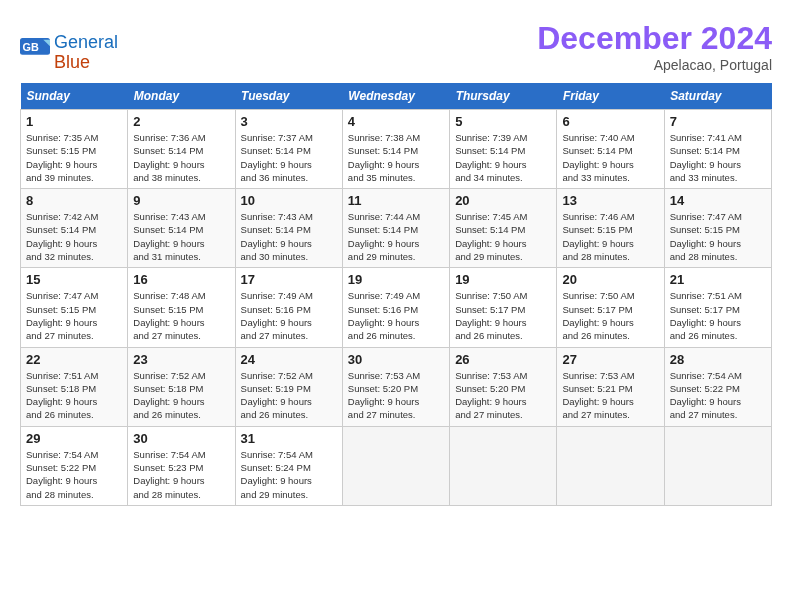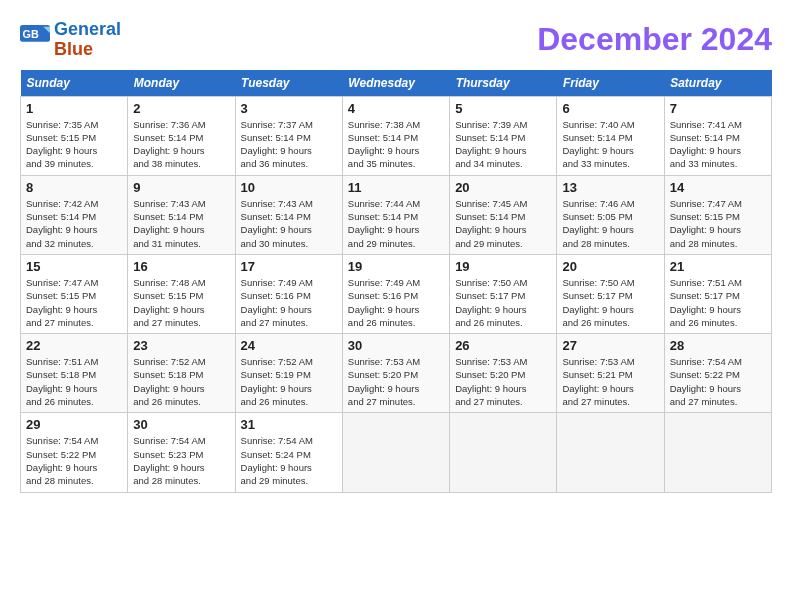--- a/index.html
+++ b/index.html
@@ -6,30 +6,30 @@
     body {
       font-family: Arial, sans-serif;
       background: #fff;
       width: 792px;
       min-height: 612px;
       padding: 20px;
     }
     .header-area {
       display: flex;
       justify-content: space-between;
-      align-items: center;
+      align-items: flex-end;
       margin-bottom: 10px;
     }
     .logo {
       display: flex;
       align-items: center;
     }
     .logo-text {
       font-size: 18px;
-      font-weight: bold;
+      font-weight: normal;
       color: #333;
       line-height: 1.1;
     }
     .logo-text span {
       color: #1a6ebd;
     }
     .logo-icon {
       width: 30px;
       height: 30px;
       margin-right: 4px;
@@ -97,20 +97,21 @@
       <text x="3" y="15" font-size="13" font-weight="bold" fill="white" font-family="Arial">GB</text>
       <polygon points="28,2 36,10 36,2" fill="#87CEEB"></polygon>
     </svg>
     <div class="logo-text">
       <div><span>General</span></div>
       <div><span style="color:#c2410c">Blue</span></div>
     </div>
   </div>
   <div class="title-area">
     <div class="month-title">December 2024</div>
+    <div class="location">Apelacao, Portugal</div>
   </div>
 </div>
 
 <table>
   <thead>
     <tr id="weekday-header">
         <th>Sunday</th>
         <th>Monday</th>
         <th>Tuesday</th>
         <th>Wednesday</th>
@@ -203,21 +204,21 @@
         <td>
           <div class="day-num">20</div>
           <div class="day-info" style="white-space: pre-line;">Sunrise: 7:45 AM
 Sunset: 5:14 PM
 Daylight: 9 hours
 and 29 minutes.</div>
         </td>
         <td>
           <div class="day-num">13</div>
           <div class="day-info" style="white-space: pre-line;">Sunrise: 7:46 AM
-Sunset: 5:05 PM
+Sunset: 5:15 PM
 Daylight: 9 hours
 and 28 minutes.</div>
         </td>
         <td>
           <div class="day-num">14</div>
           <div class="day-info" style="white-space: pre-line;">Sunrise: 7:47 AM
 Sunset: 5:15 PM
 Daylight: 9 hours
 and 28 minutes.</div>
         </td>

